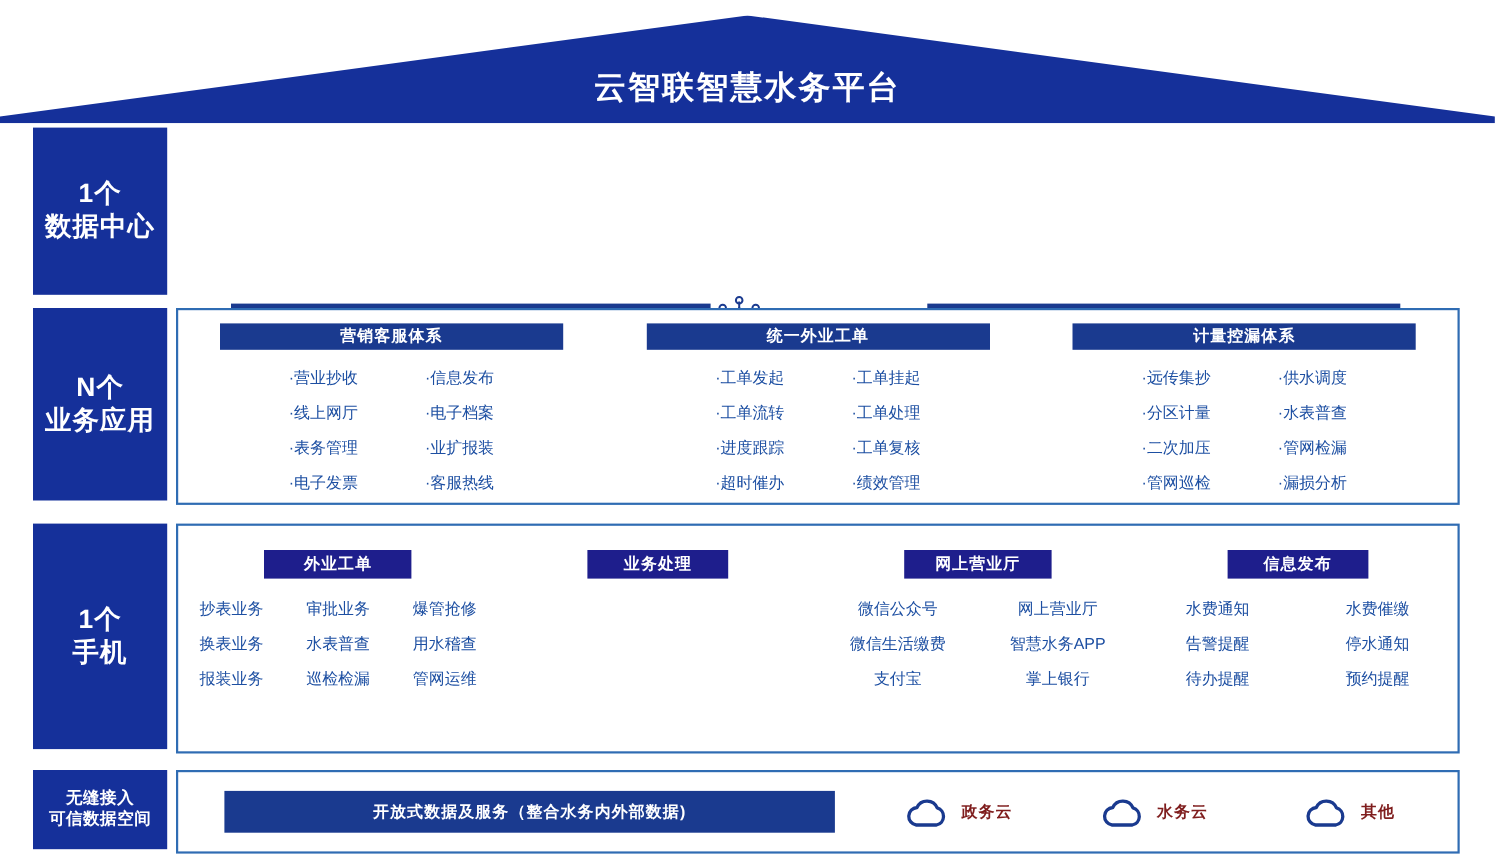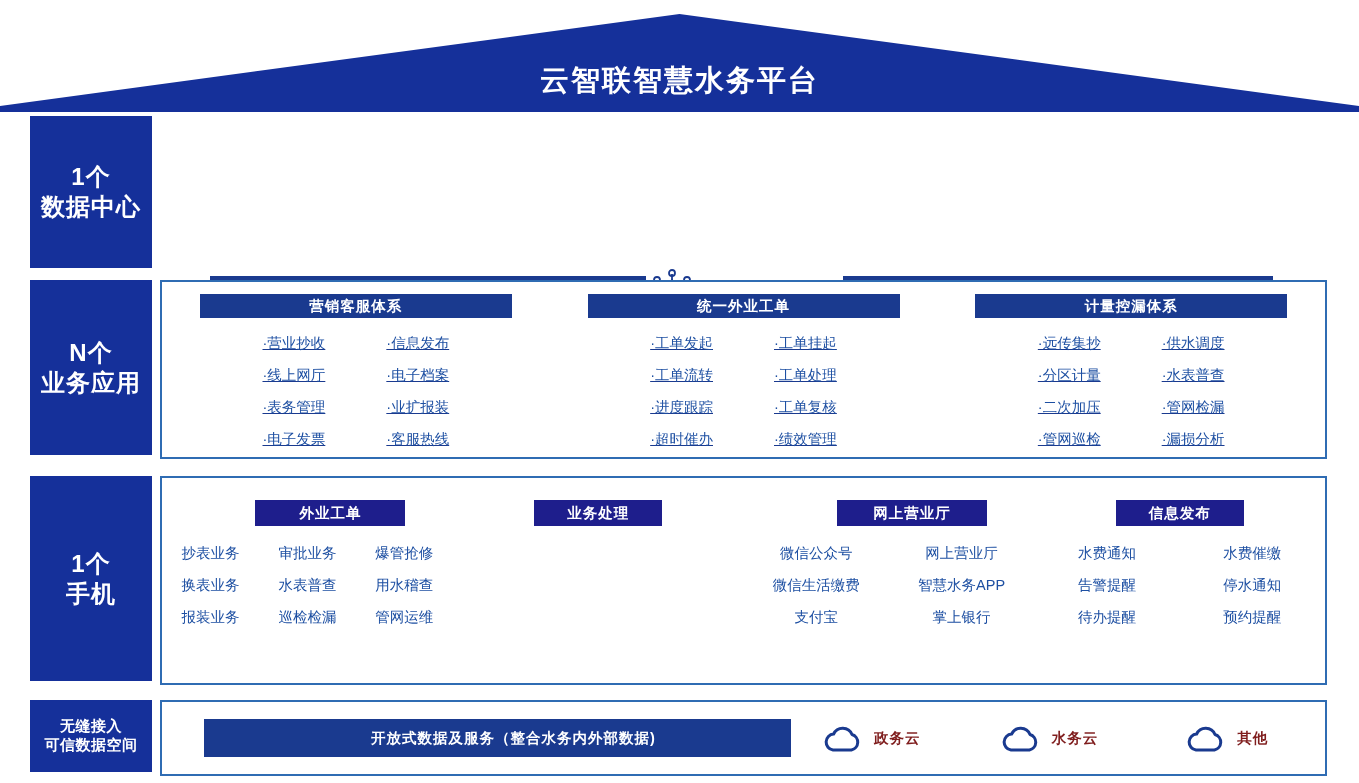--- a/index.html
+++ b/index.html
@@ -38,41 +38,41 @@
            padding-left:62px;box-sizing:border-box;}
   .r1-item .lbl{font-size:14.5px;font-weight:bold;color:#1a3a8f;letter-spacing:1px;}
 
   
   #row2{top:280px;height:175px;}
   .r2-grid{position:absolute;inset:0;display:flex;}
   .r2-col{flex:1;position:relative;}
   .r2-col .barhead{position:absolute;top:12px;left:50%;transform:translateX(-50%);
       width:312px;height:24px;line-height:24px;}
   .r2-list{position:absolute;top:52px;left:0;right:0;display:flex;
-           justify-content:center;gap:61px;text-decoration:underline;}
+           justify-content:center;gap:61px;}
   .r2-sub{display:flex;flex-direction:column;gap:13px;}
   .r2-sub span{font-size:14.5px;color:#1d4fa2;white-space:nowrap;}
 
   
   #row3{top:476px;height:205px;}
   .r3-grid{position:absolute;inset:0;display:flex;}
   .r3-col{flex:1;position:relative;}
   .r3-col .barhead{position:absolute;top:22px;left:50%;transform:translateX(-50%);
       width:128px;height:26px;line-height:26px;background:#1e1e8c;}
   .r3-rows{position:absolute;top:66px;left:0;right:0;display:flex;flex-direction:column;
            gap:13px;}
   .r3-line{display:flex;}
   .r3-line span{flex:1;text-align:center;font-size:14.5px;color:#1d4fa2;white-space:nowrap;}
-  .r3-col.wide3 .barhead{width:150px;margin-left:23px;}
+  .r3-col.wide3 .barhead{width:134px;}
 
   
   #row4{top:700px;height:72px;}
   .r4-bar{position:absolute;left:42px;top:17px;width:555px;height:38px;background:#1a3a8f;
           color:#fff;display:flex;align-items:center;justify-content:center;
-          font-size:14.5px;font-weight:bold;letter-spacing:1px;padding-left:32px;}
+          font-size:14.5px;font-weight:bold;letter-spacing:1px;}
   .r4-clouds{position:absolute;left:620px;right:10px;top:0;bottom:0;display:flex;
              align-items:center;}
   .r4-item{flex:1;display:flex;align-items:center;justify-content:center;gap:11px;}
   .r4-item .lbl{font-size:14.5px;font-weight:bold;color:#7f1d1d;letter-spacing:1px;}
   svg{display:block;}
 </style>
 </head>
 <body>
 
 <div class="roof">

